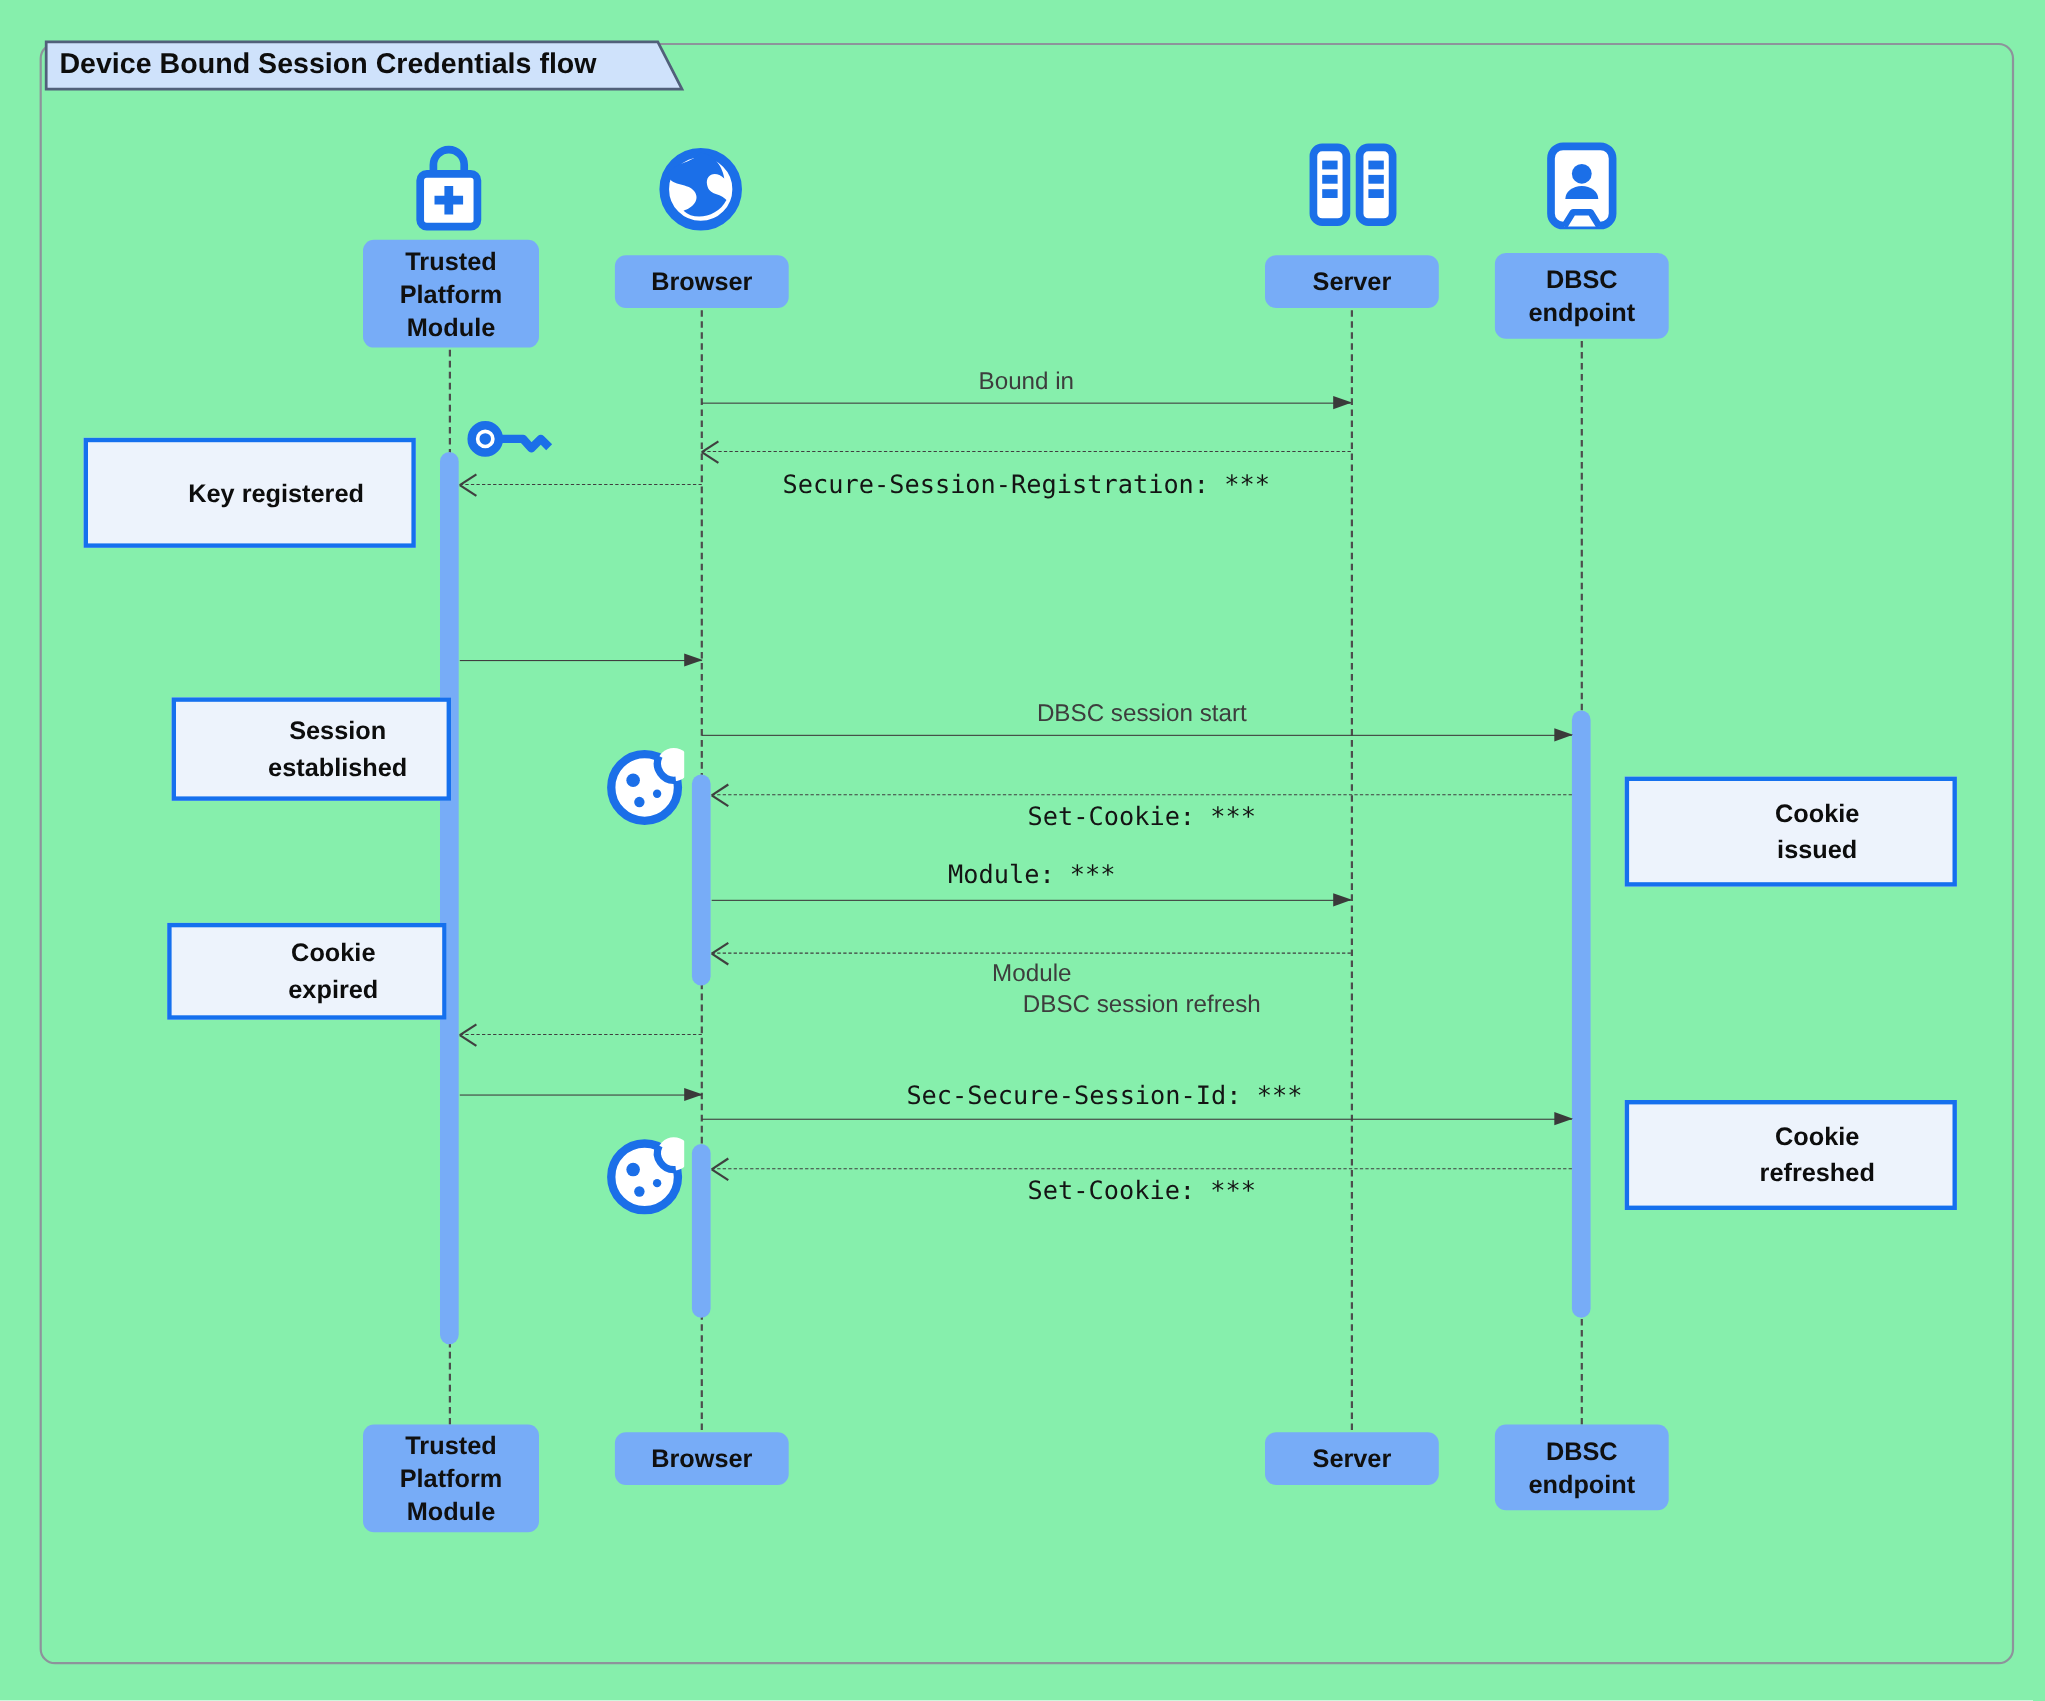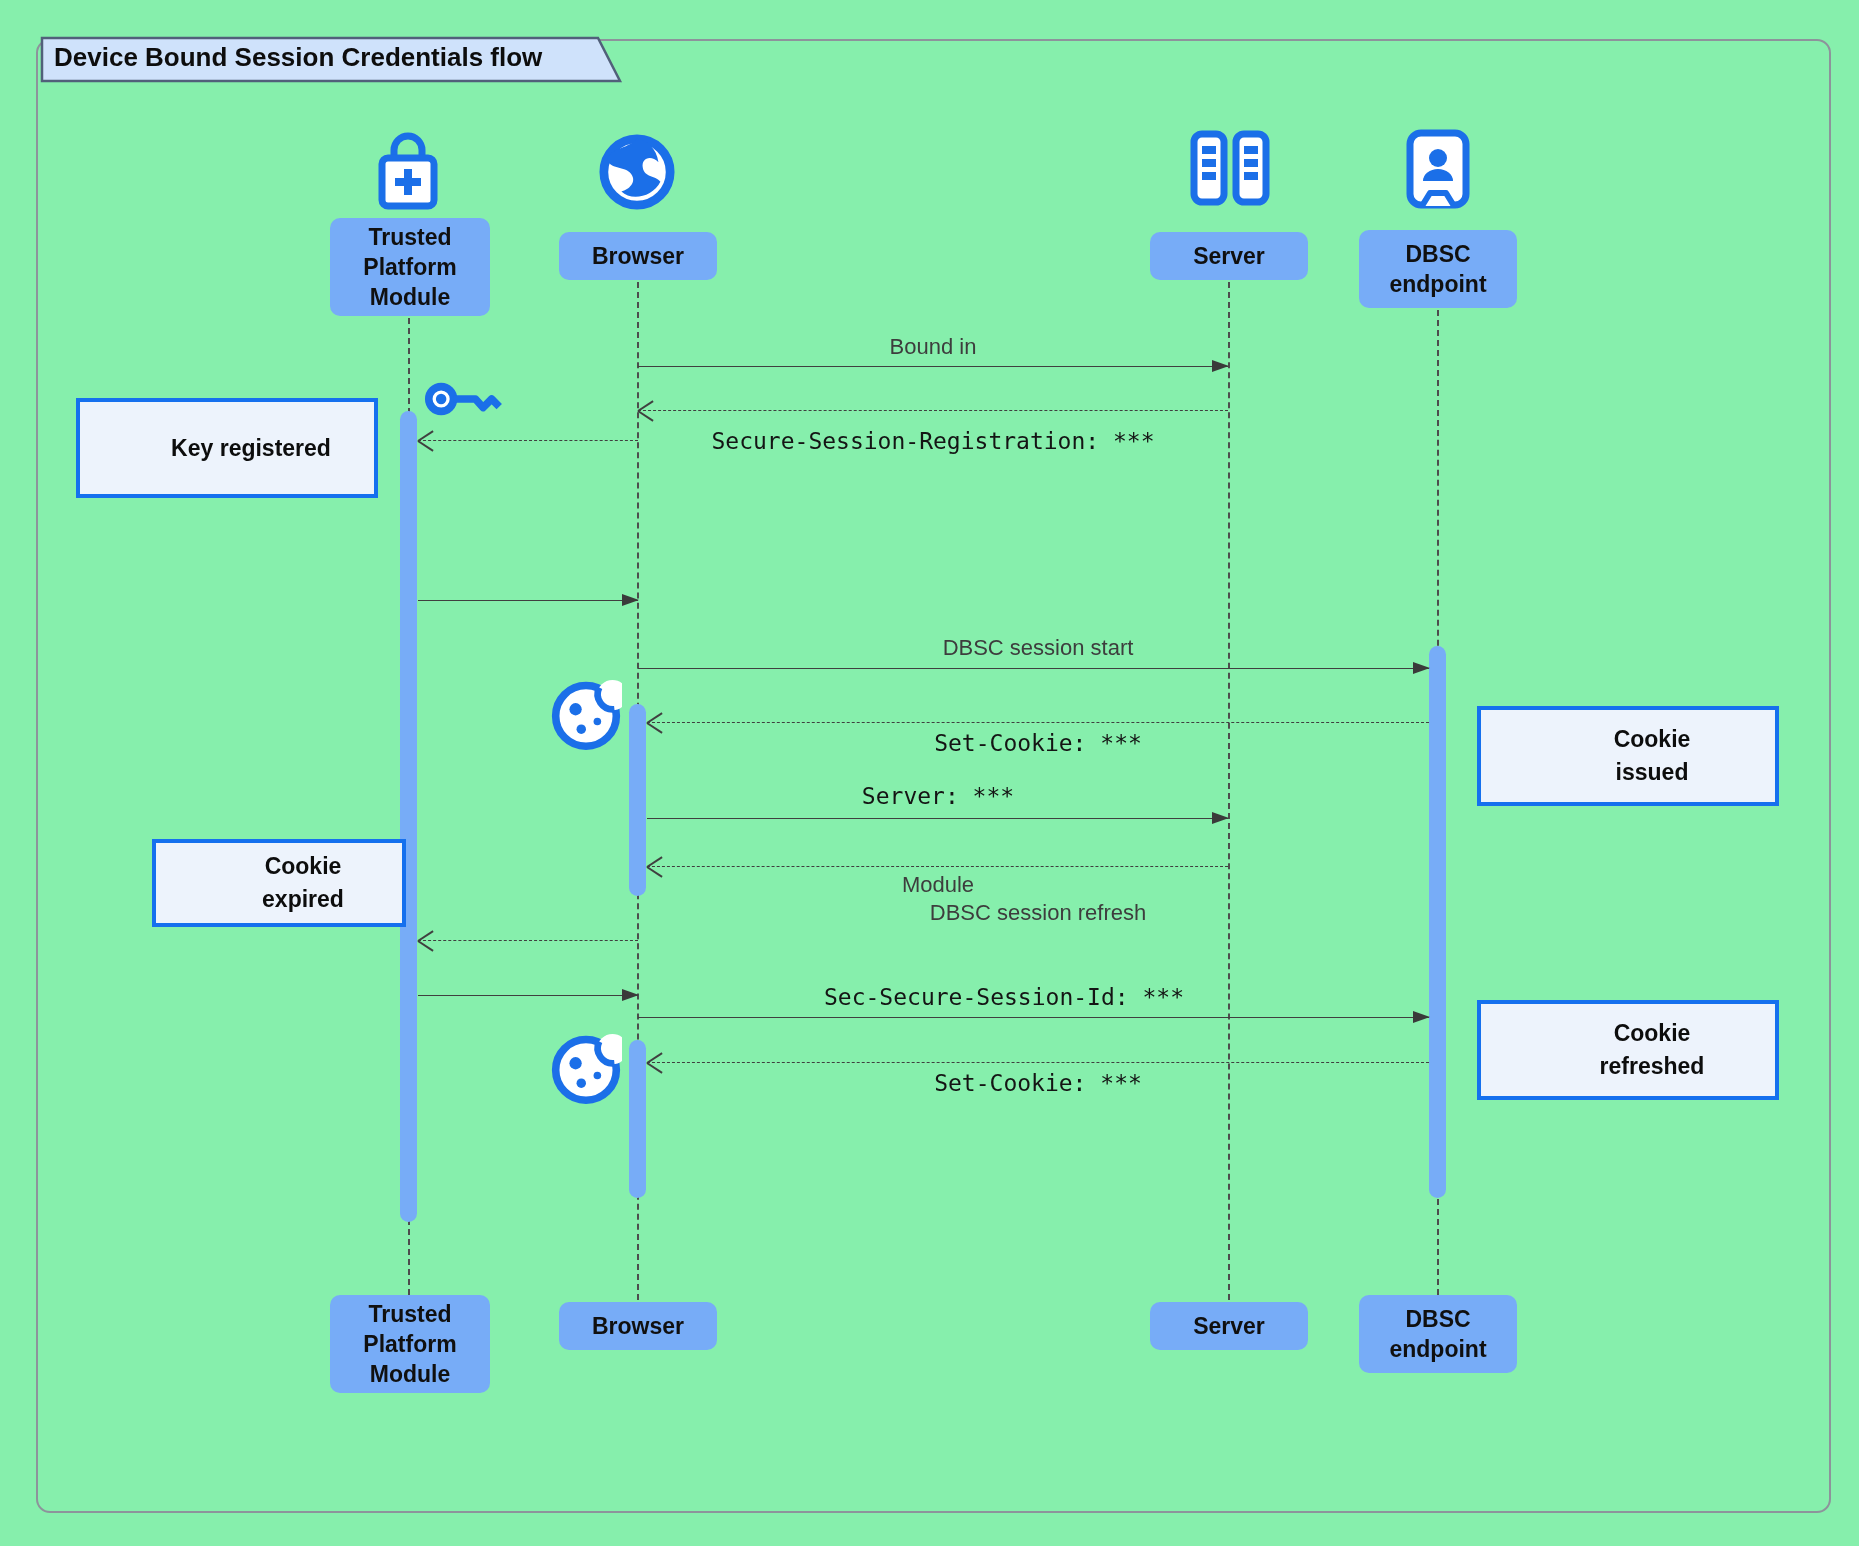--- a/index.html
+++ b/index.html
@@ -107,21 +107,21 @@
   <div class="arrow dashed chev-left" style="left:647px;top:866px;width:581px;"></div>
   <div class="arrow dashed chev-left" style="left:418px;top:940px;width:220px;"></div>
   <div class="arrow solid head-right" style="left:418px;top:995px;width:220px;"></div>
   <div class="arrow solid head-right" style="left:638px;top:1017px;width:791px;"></div>
   <div class="arrow dashed chev-left" style="left:647px;top:1062px;width:782px;"></div>
 
   <div class="msg" style="left:933px;top:334px;">Bound in</div>
   <div class="msg mono" style="left:933px;top:428px;">Secure-Session-Registration: ***</div>
   <div class="msg" style="left:1038px;top:635px;">DBSC session start</div>
   <div class="msg mono" style="left:1038px;top:730px;">Set-Cookie: ***</div>
-  <div class="msg mono" style="left:938px;top:783px;">Server: ***</div>
+  <div class="msg mono" style="left:938px;top:783px;">Module: ***</div>
   <div class="msg" style="left:938px;top:872px;">Module</div>
   <div class="msg" style="left:1038px;top:900px;">DBSC session refresh</div>
   <div class="msg mono" style="left:1004px;top:984px;">Sec-Secure-Session-Id: ***</div>
   <div class="msg mono" style="left:1038px;top:1070px;">Set-Cookie: ***</div>
 
   <div class="icon" style="left:424px;top:372px;">
     <svg width="80" height="54" viewBox="0 0 84 56">
       <circle cx="18" cy="28" r="13" fill="#fff" stroke="#1b6fe8" stroke-width="8"></circle>
       <circle cx="18" cy="28" r="5.5" fill="#1b6fe8"></circle>
       <path d="M31,28 h23 l8,9 9,-9 8,8" fill="none" stroke="#1b6fe8" stroke-width="8" stroke-linejoin="round"></path>
@@ -142,20 +142,22 @@
       <circle cx="38" cy="40" r="32" fill="#fff" stroke="#1b6fe8" stroke-width="8"></circle>
       <circle cx="66" cy="18" r="16" fill="#fff"></circle>
       <path d="M52,10 A16,16 0 0 0 68,33" fill="none" stroke="#1b6fe8" stroke-width="7"></path>
       <circle cx="27" cy="33" r="6.5" fill="#1b6fe8"></circle>
       <circle cx="33" cy="54" r="5" fill="#1b6fe8"></circle>
       <circle cx="50" cy="46" r="4" fill="#1b6fe8"></circle>
     </svg>
   </div>
 
   <div class="note" style="left:76px;top:398px;width:302px;height:100px;">Key registered</div>
+  <div class="note" style="left:156px;top:634px;width:254px;height:94px;">Session
+established</div>
   <div class="note" style="left:152px;top:839px;width:254px;height:88px;">Cookie
 expired</div>
   <div class="note" style="left:1477px;top:706px;width:302px;height:100px;">Cookie
 issued</div>
   <div class="note" style="left:1477px;top:1000px;width:302px;height:100px;">Cookie
 refreshed</div>
 
   <div class="participant" style="left:330px;top:1295px;width:160px;height:98px;">Trusted
 Platform
 Module</div>

